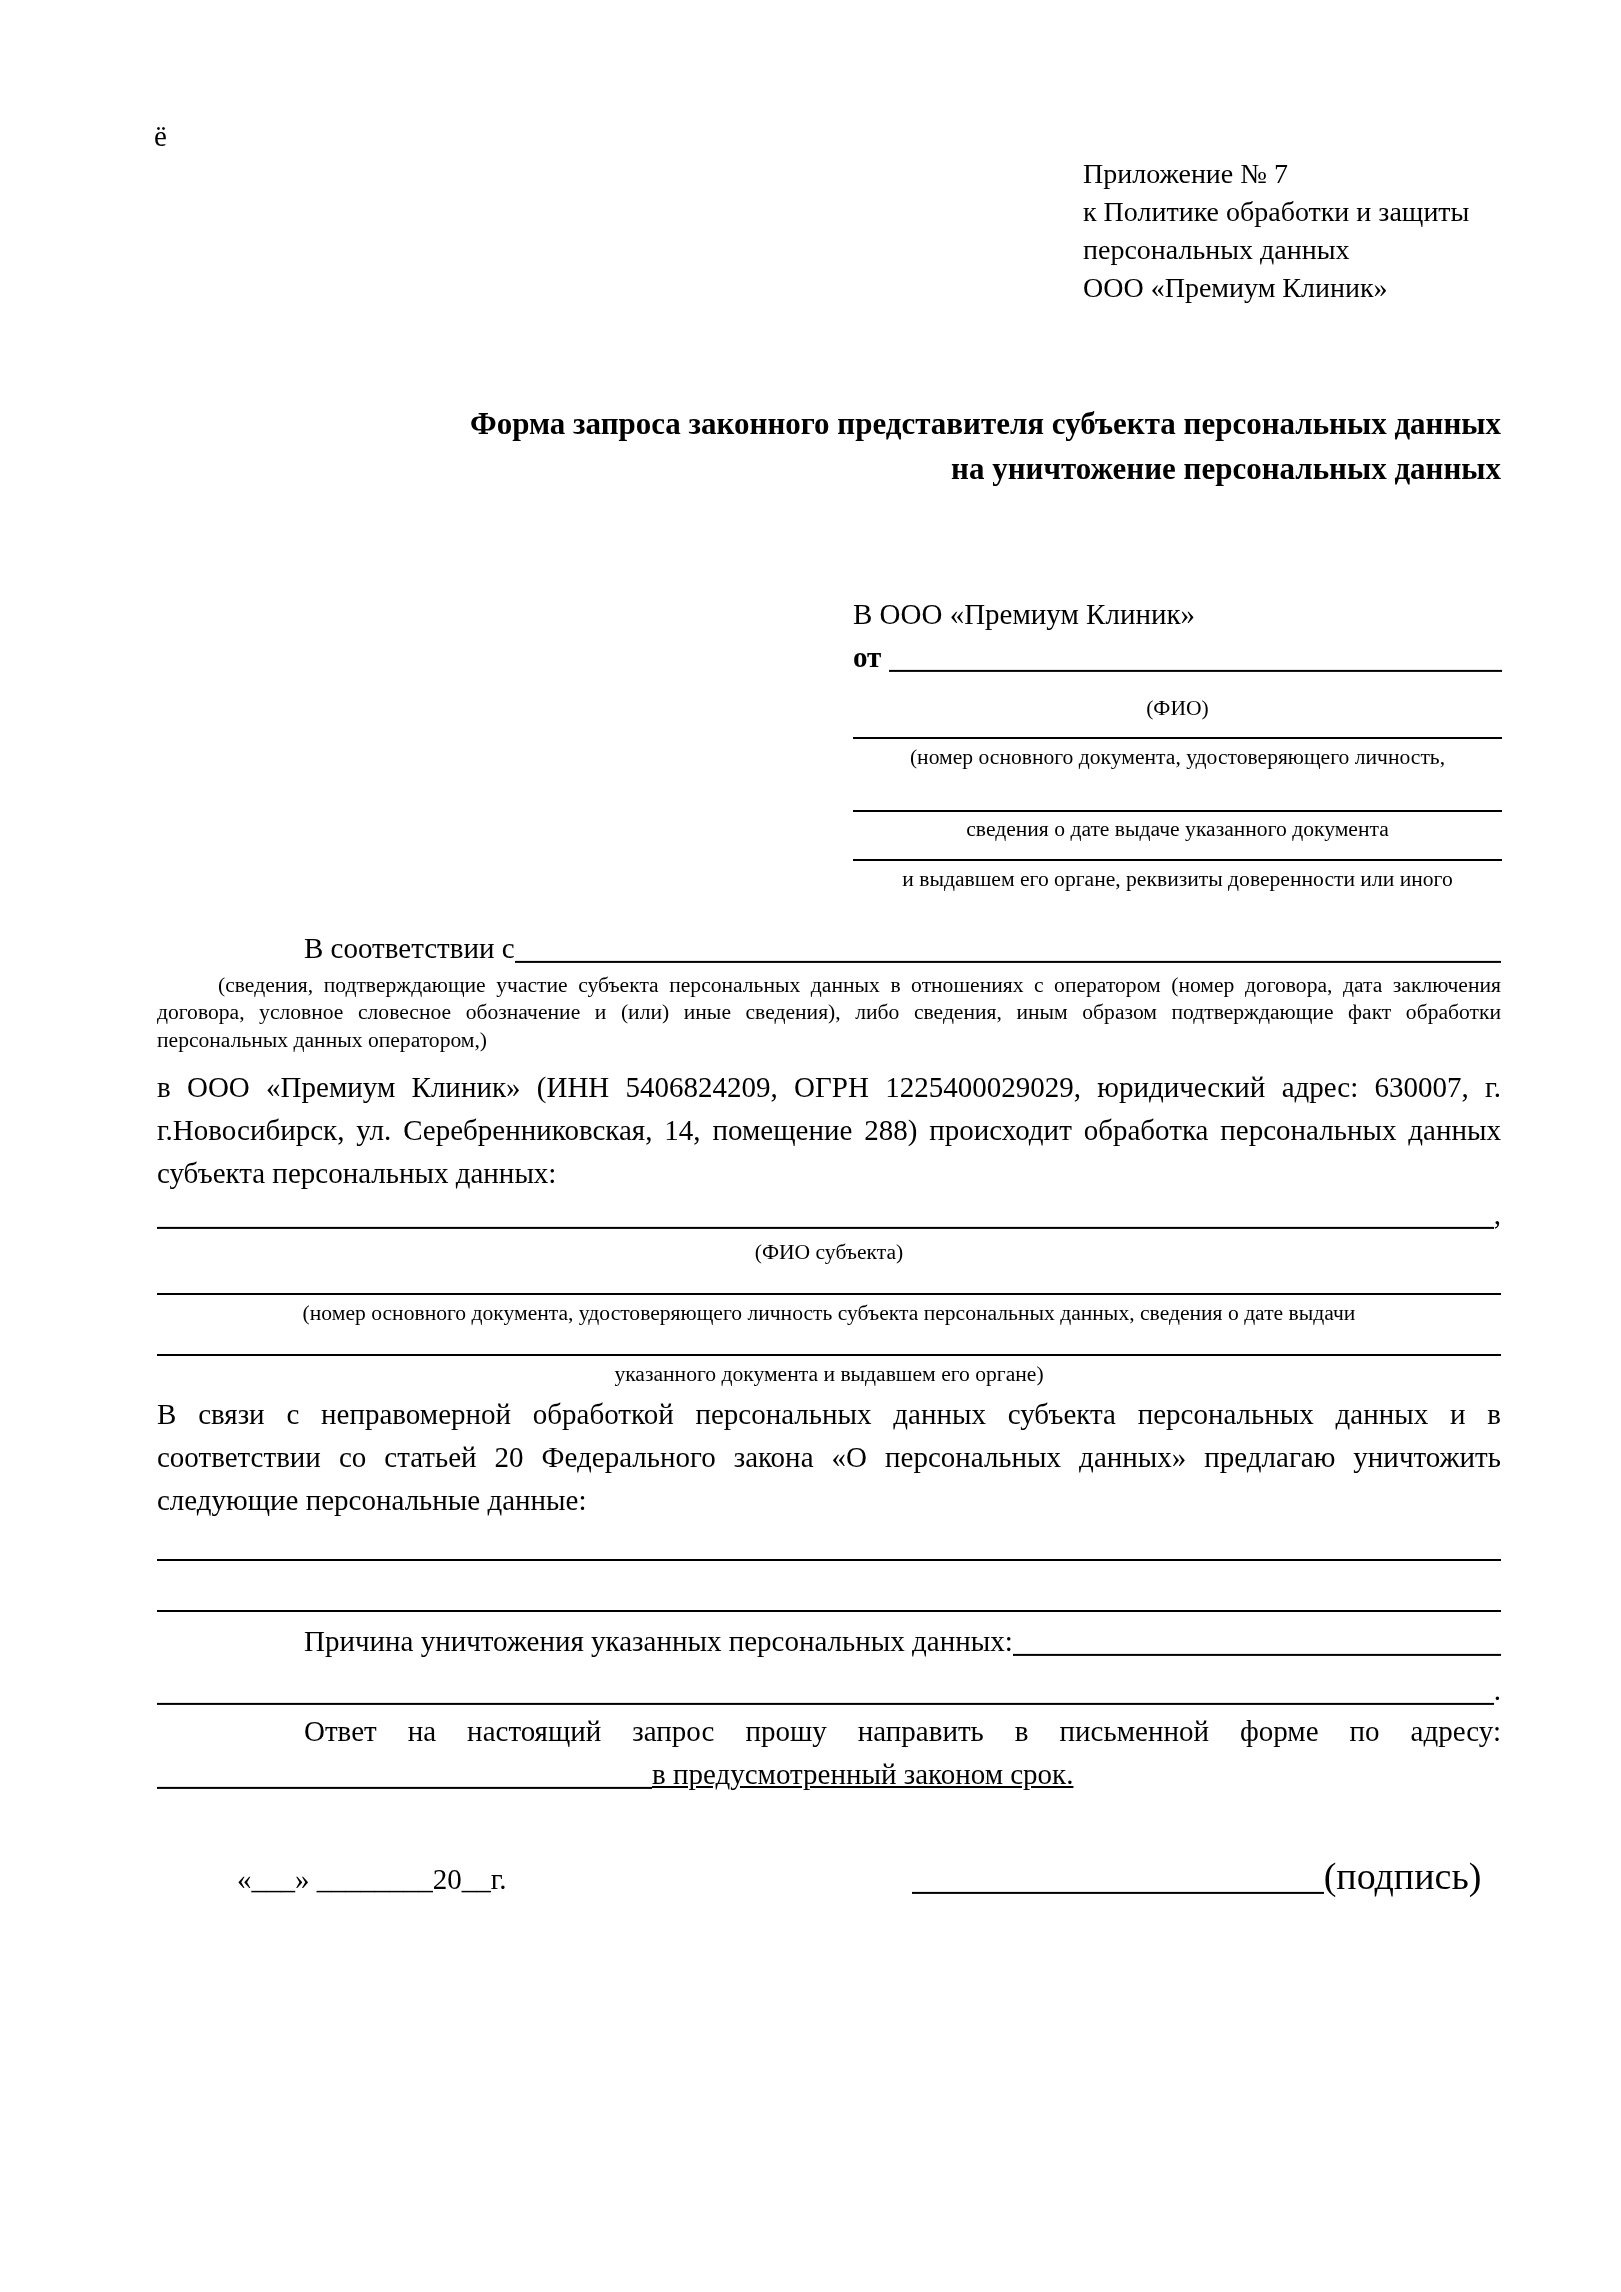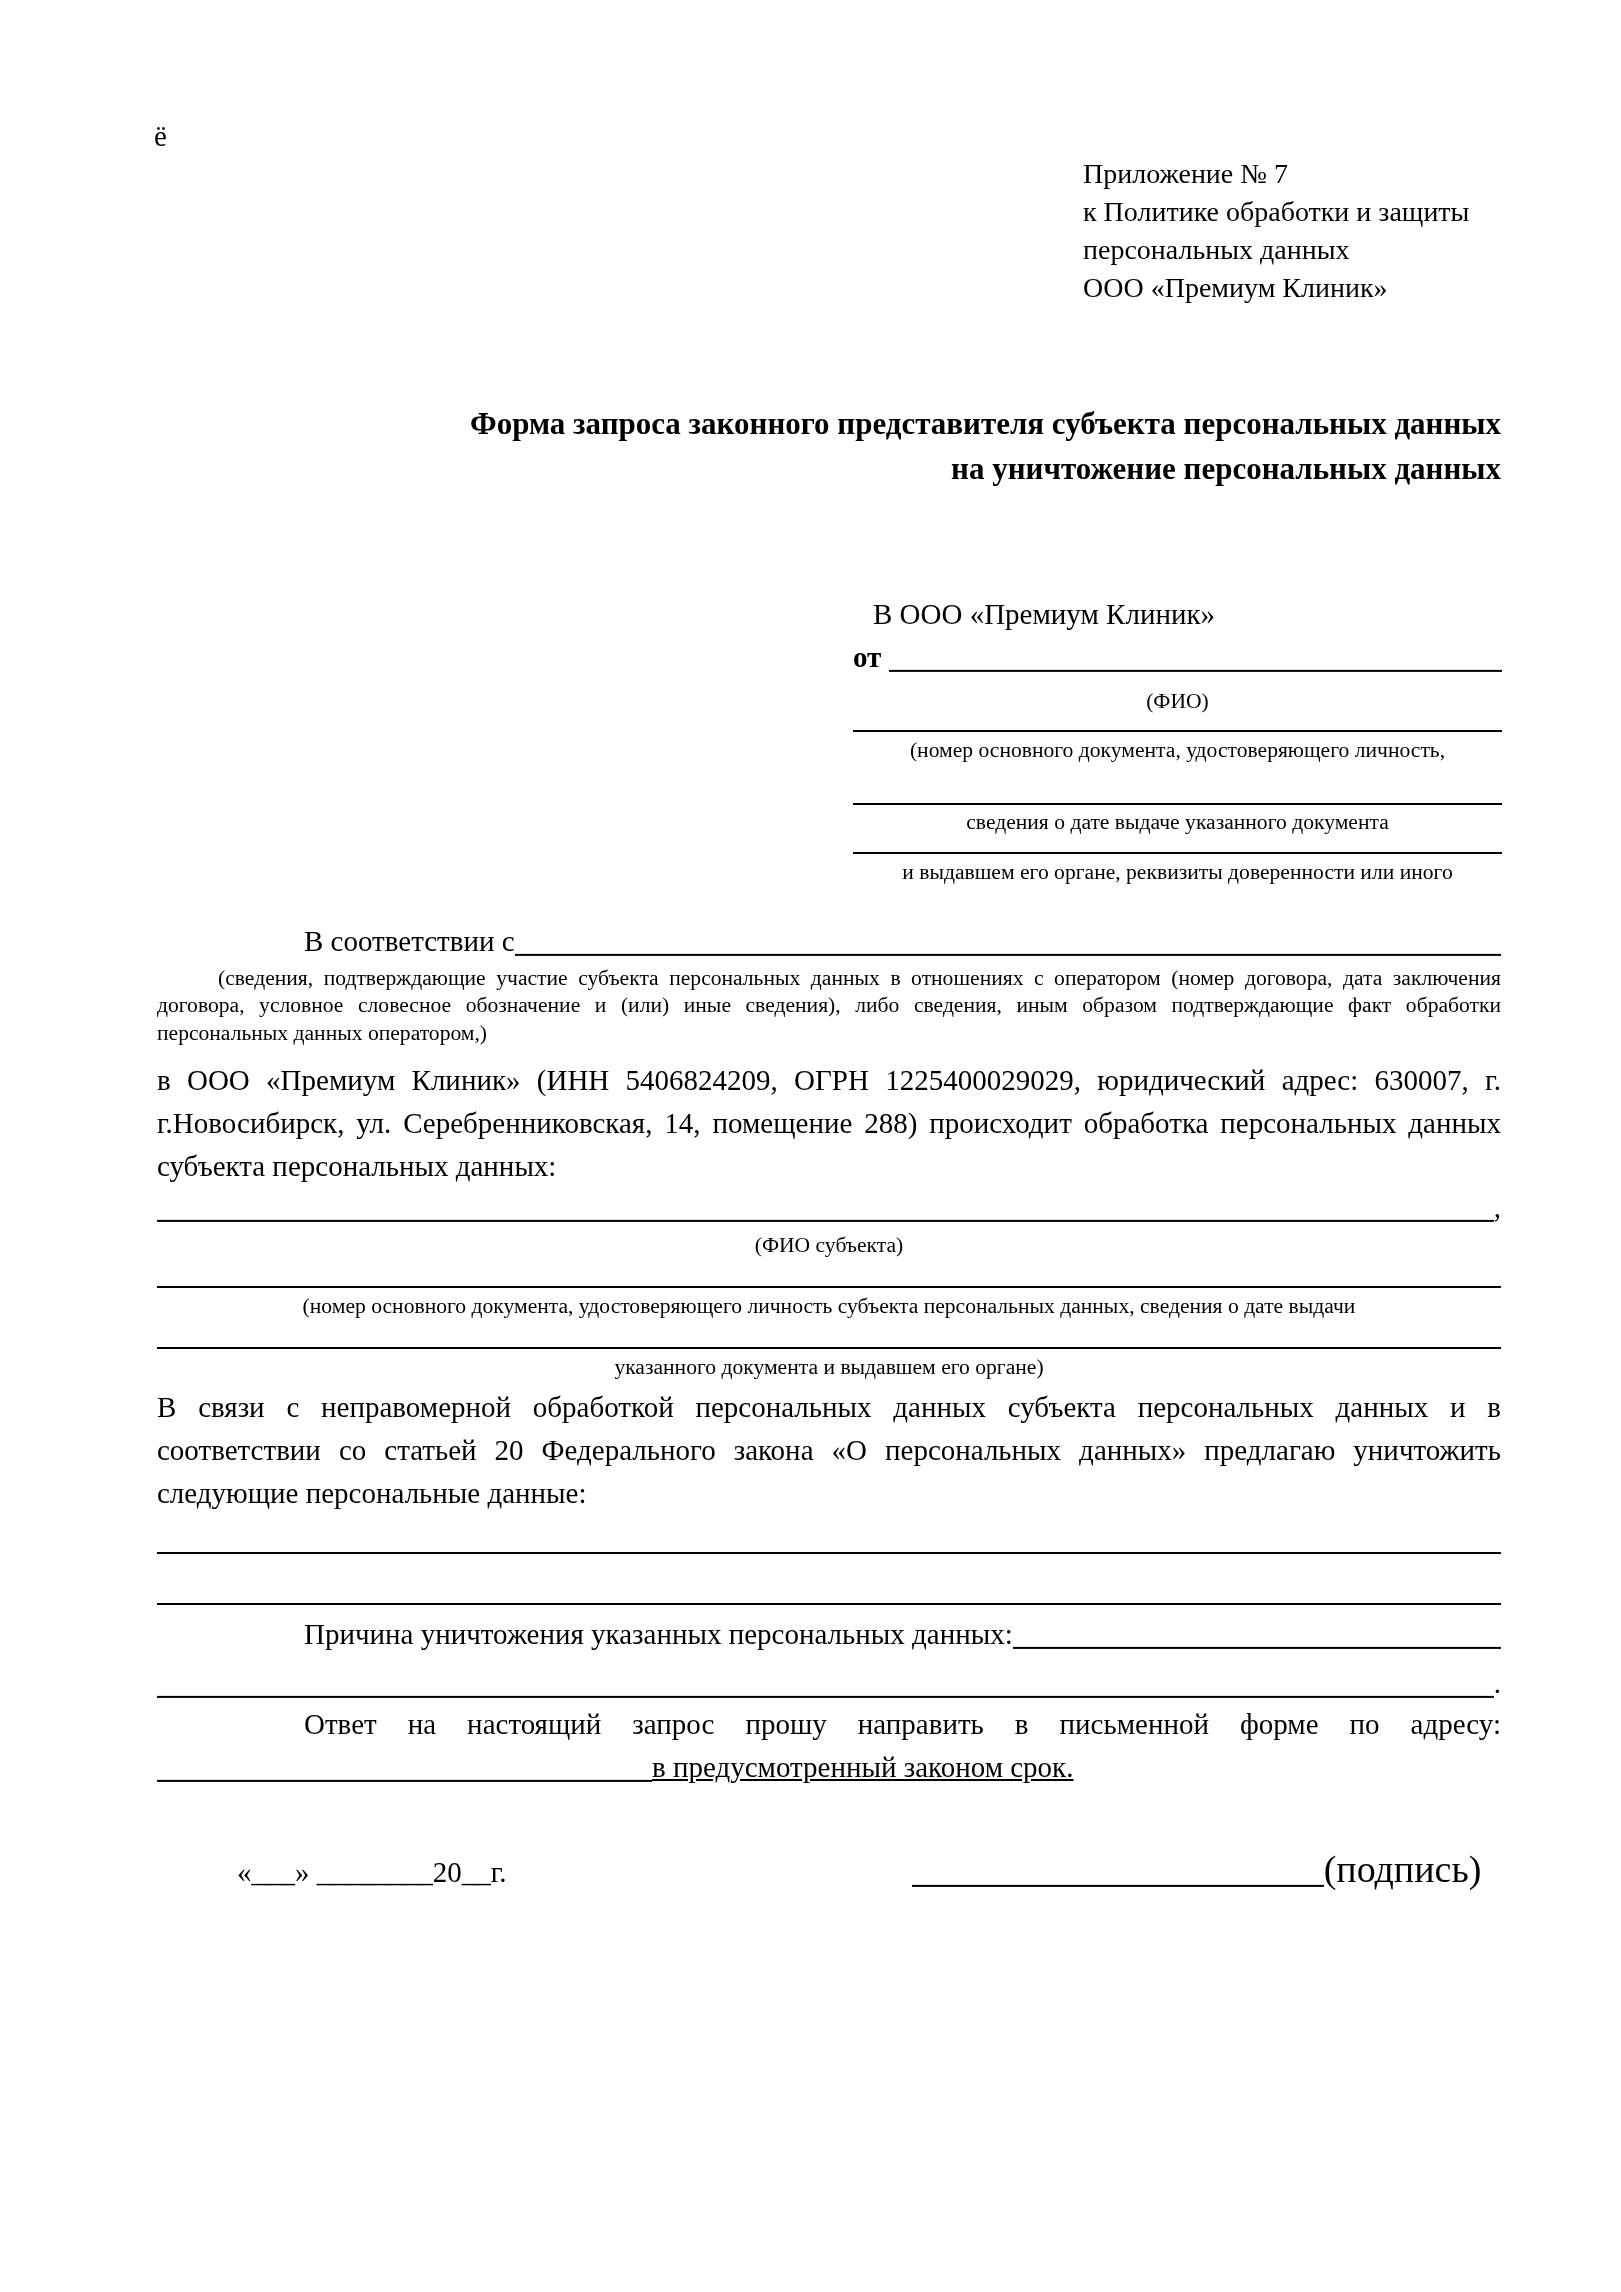--- a/index.html
+++ b/index.html
@@ -10,30 +10,30 @@
     background:#ffffff;color:#000;
     font-family:"Liberation Serif","DejaVu Serif",serif;
     font-size:29px;line-height:43px;
     padding:155px 120px 0 157px;
     overflow:hidden;
   }
   .stray{position:absolute;left:154px;top:120px;font-size:29px;line-height:33px;}
   .appendix{margin-left:926px;font-size:28px;line-height:38px;}
   .title{margin-top:94px;text-align:right;font-weight:bold;font-size:31px;line-height:45px;}
   .addressee{margin-top:102px;margin-left:696px;width:649px;}
-  .addr-to{line-height:43px;margin-left:20px;}
+  .addr-to{line-height:43px;}
   .row{display:flex;align-items:baseline;}
   .row .lbl{white-space:nowrap;}
   .row .fill{flex:1 1 auto;border-bottom:2.9px solid #000;transform:translateY(4.9px);}
   .from-row{line-height:39px;margin-top:2px;}
   .from-row .lbl{padding-right:7.8px;font-weight:bold;}
   .cap{font-size:21.6px;line-height:25.5px;text-align:center;}
   .fgroup .line{border-bottom:2.9px solid #000;height:0;}
   .fgroup .cap{margin-top:5.9px;}
-  .fio-cap{margin-top:12px;}
+  .fio-cap{margin-top:19px;}
   .g1{margin-top:15.7px;}
   .g2{margin-top:39px;}
   .g3{margin-top:15.7px;}
   .g4{margin-top:29px;}
   .accordance-row{margin-top:35px;padding-left:147px;line-height:43px;}
   .small-just{font-size:21.6px;line-height:27.4px;text-align:justify;text-indent:61px;margin:2px 0 0 0;}
   .par{text-align:justify;margin:12px 0 0 0;}
   .subject-row{line-height:39px;margin-top:0;}
   .sfx{white-space:nowrap;}
   .rule{border-bottom:2.9px solid #000;height:0;}

